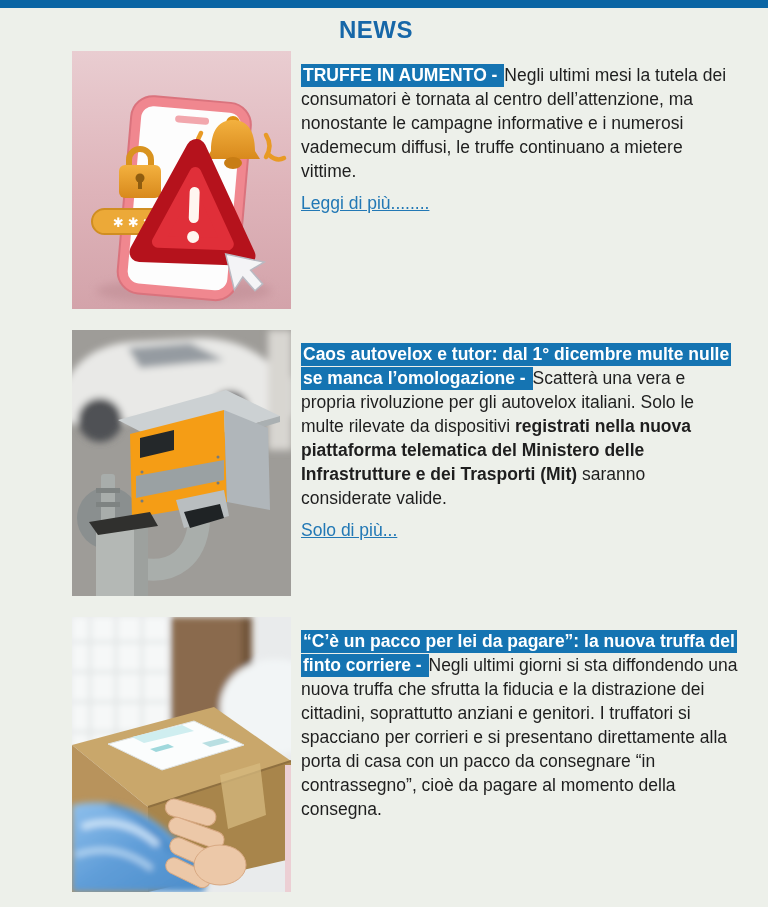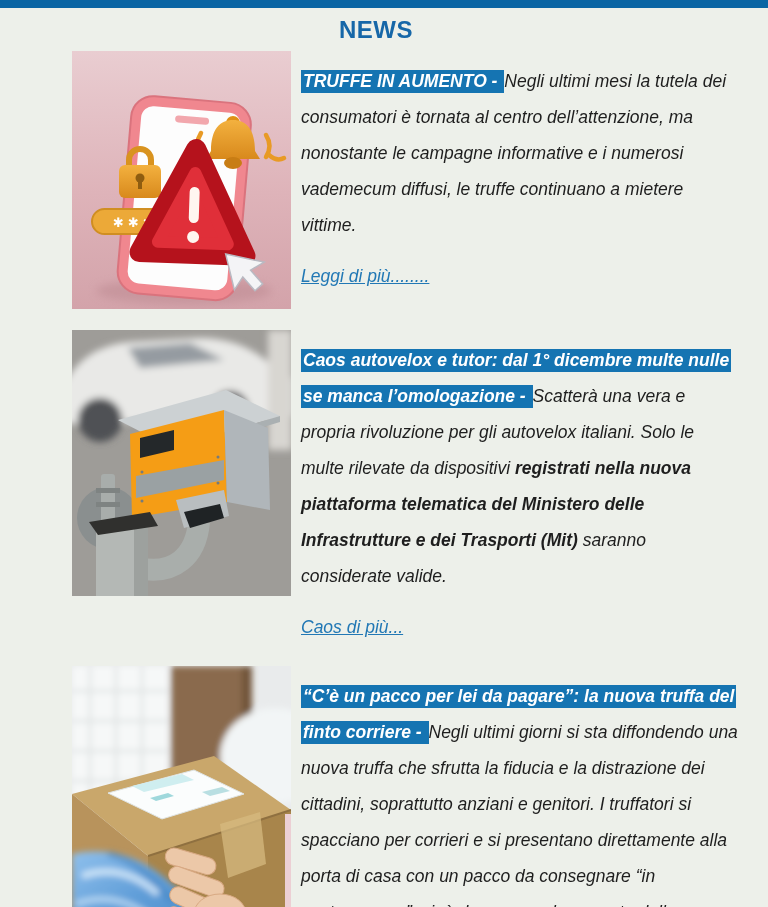--- a/index.html
+++ b/index.html
@@ -22,28 +22,28 @@
   .page-title{
     text-align:center;color:var(--title-color);
     font-size:24px;font-weight:bold;letter-spacing:.5px;
     margin:8px 16px 7px 0;
   }
   .news-list{padding:0 28px 0 72px;}
   .news-item{display:flex;gap:10px;margin-bottom:21px;}
   .news-image{flex:0 0 219px;width:219px;overflow:hidden;}
   .news-image svg{display:block;}
   .h258{height:258px}.h266{height:266px}.h275{height:275px}
-  .news-text{flex:1;padding-top:12px;font-size:17.5px;line-height:36px;font-style:italic;}
+  .news-text{flex:1;padding-top:12px;font-size:17.5px;line-height:24px;}
   .headline{
     background:var(--highlight);color:#ffffff;font-weight:bold;
     padding:1px 2px 2px 2px;
     box-decoration-break:clone;-webkit-box-decoration-break:clone;
   }
   .read-more{
-    display:inline-block;margin-top:15px;
+    display:inline-block;margin-top:8px;
     color:var(--link-color);font-size:17.5px;text-decoration:underline;
   }
   b{font-weight:bold;}
 </style>
 </head>
 <body>
 
 <div class="top-bar"></div>
 <h1 class="page-title">NEWS</h1>
 
@@ -148,21 +148,21 @@
         </g>
         <g>
           <rect x="24" y="196" width="52" height="70" fill="#b4b8b5"></rect>
           <rect x="62" y="196" width="14" height="70" fill="#9da19e"></rect>
           <polygon points="17,192 78,182 86,196 26,205" fill="#30302e"></polygon>
         </g>
       </svg>
     </div>
     <div class="news-text">
       <div><span class="headline">Caos autovelox e tutor: dal 1° dicembre multe nulle se manca l’omologazione - </span><span>Scatterà una vera e propria rivoluzione per gli autovelox italiani. Solo le multe rilevate da dispositivi </span><b><span>registrati nella nuova piattaforma telematica del Ministero delle Infrastrutture e dei Trasporti (Mit)</span></b><span> saranno considerate valide.</span></div>
-      <a href="#" class="read-more">Caos di più...</a>
+      <a href="#" class="read-more">Solo di più...</a>
     </div>
   </div>
 
   <div class="news-item">
     <div class="news-image h275">
       <svg width="219" height="275" viewBox="0 0 219 275">
         <defs>
           <filter id="blur3" x="-40%" y="-40%" width="180%" height="180%">
               <feGaussianBlur stdDeviation="3"></feGaussianBlur>
             </filter>

